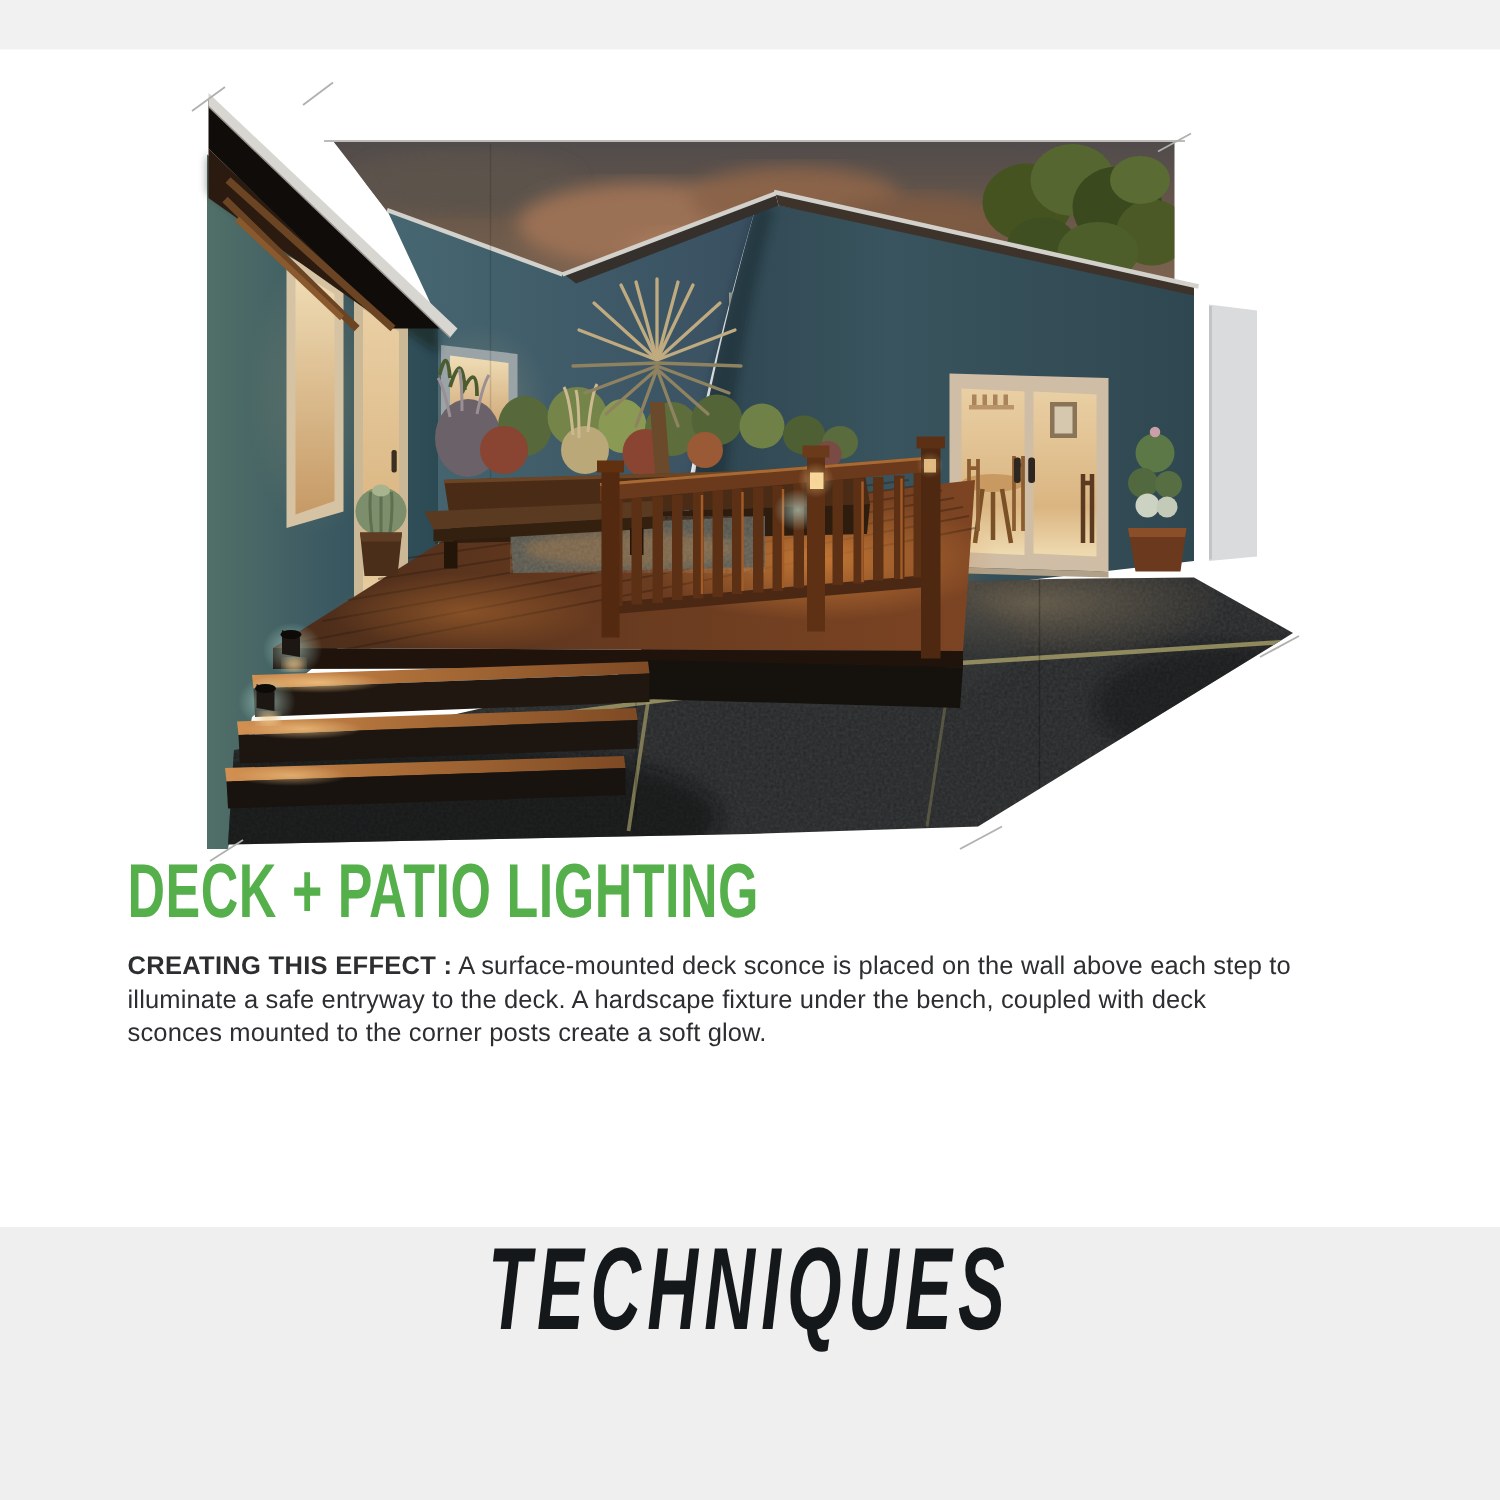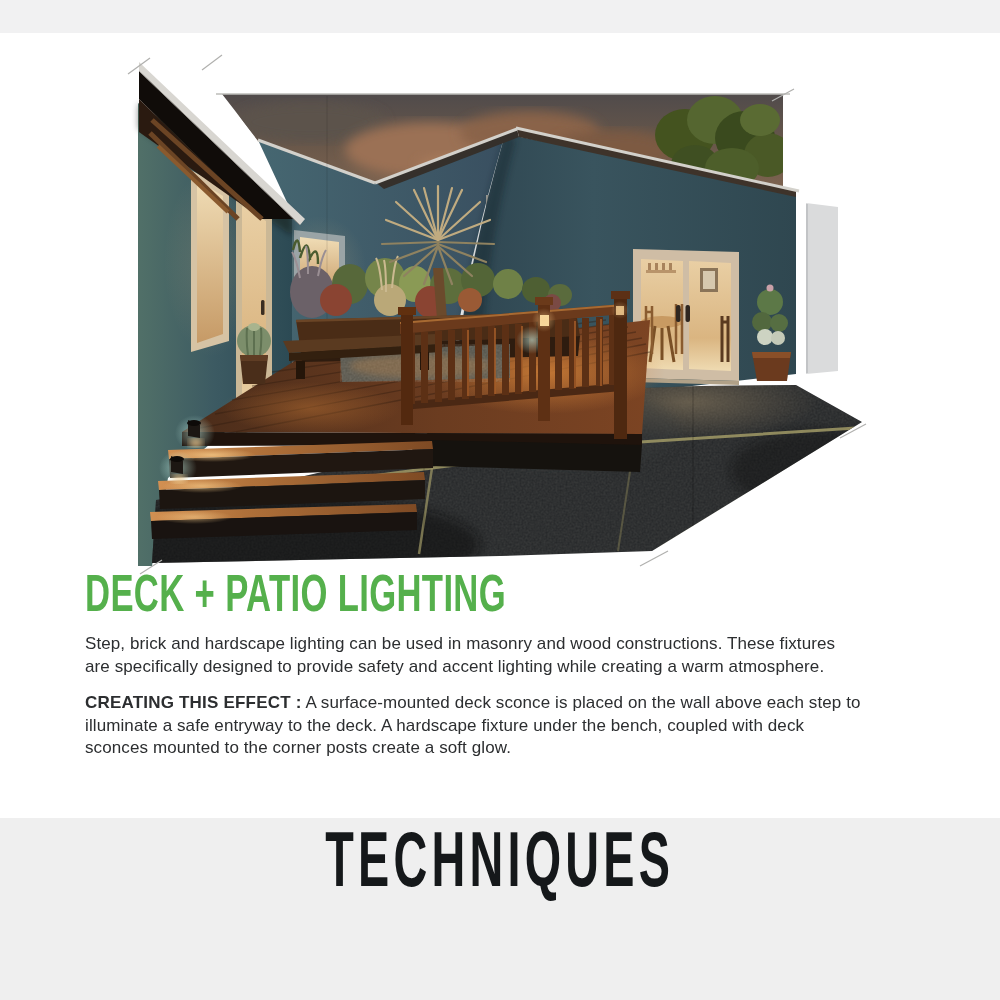--- a/index.html
+++ b/index.html
@@ -23,21 +23,21 @@
   }
   .body-text b{letter-spacing:.2px;}
   #footer-band{text-align:center;}
   .brand-line{
     margin-top:24px;font-size:38px;font-weight:bold;letter-spacing:4px;
     white-space:nowrap;line-height:1;
   }
   .brand-line .inner{display:inline-block;transform:scaleX(.78);transform-origin:center;}
   .tech-line{
     margin-top:2px;font-size:78px;font-weight:bold;letter-spacing:7px;
-    white-space:nowrap;line-height:1;
+    white-space:nowrap;line-height:1;font-style:italic;
   }
   .tech-line .inner{display:inline-block;transform:scaleX(.60);transform-origin:center;}
 </style>
 </head>
 <body>
 
 <div id="top-band" class="band" style="background-color: rgb(241, 241, 242);"></div>
 
 <svg id="hero" viewBox="0 0 1000 1000" role="img" aria-label="Night-time 3D rendering of a backyard: teal house walls, dusk sky with clouds, lit french doors, wooden deck with railing, three steps lit by wall sconces, planter with shrubs, yucca, cacti and dark stone patio">
   <defs>
@@ -403,22 +403,20 @@
       <path d="M202,70 L222,55"></path>
     <path d="M772,101 L794,89"></path>
       <path d="M840,438 L866,424"></path>
     <path d="M640,566 L668,551"></path>
       <path d="M140,574 L162,560"></path>
   </g>
 </svg>
 
 <div id="content">
   <h1 id="title" style="color: rgb(85, 176, 76);">DECK + PATIO LIGHTING</h1>
-  <p class="body-text">Step, brick and hardscape lighting can be used in masonry and wood constructions. These fixtures
-are specifically designed to provide safety and accent lighting while creating a warm atmosphere.</p>
   <p class="body-text"><b>CREATING THIS EFFECT :</b> <span>A surface-mounted deck sconce is placed on the wall above each step to
 illuminate a safe entryway to the deck. A hardscape fixture under the bench, coupled with deck
 sconces mounted to the corner posts create a soft glow.</span></p>
 </div>
 
 <div id="footer-band" class="band" style="background-color: rgb(239, 239, 239);">
   <div class="tech-line">
     <span class="inner" style="color: rgb(21, 24, 26);">TECHNIQUES</span>
   </div>
 </div>

